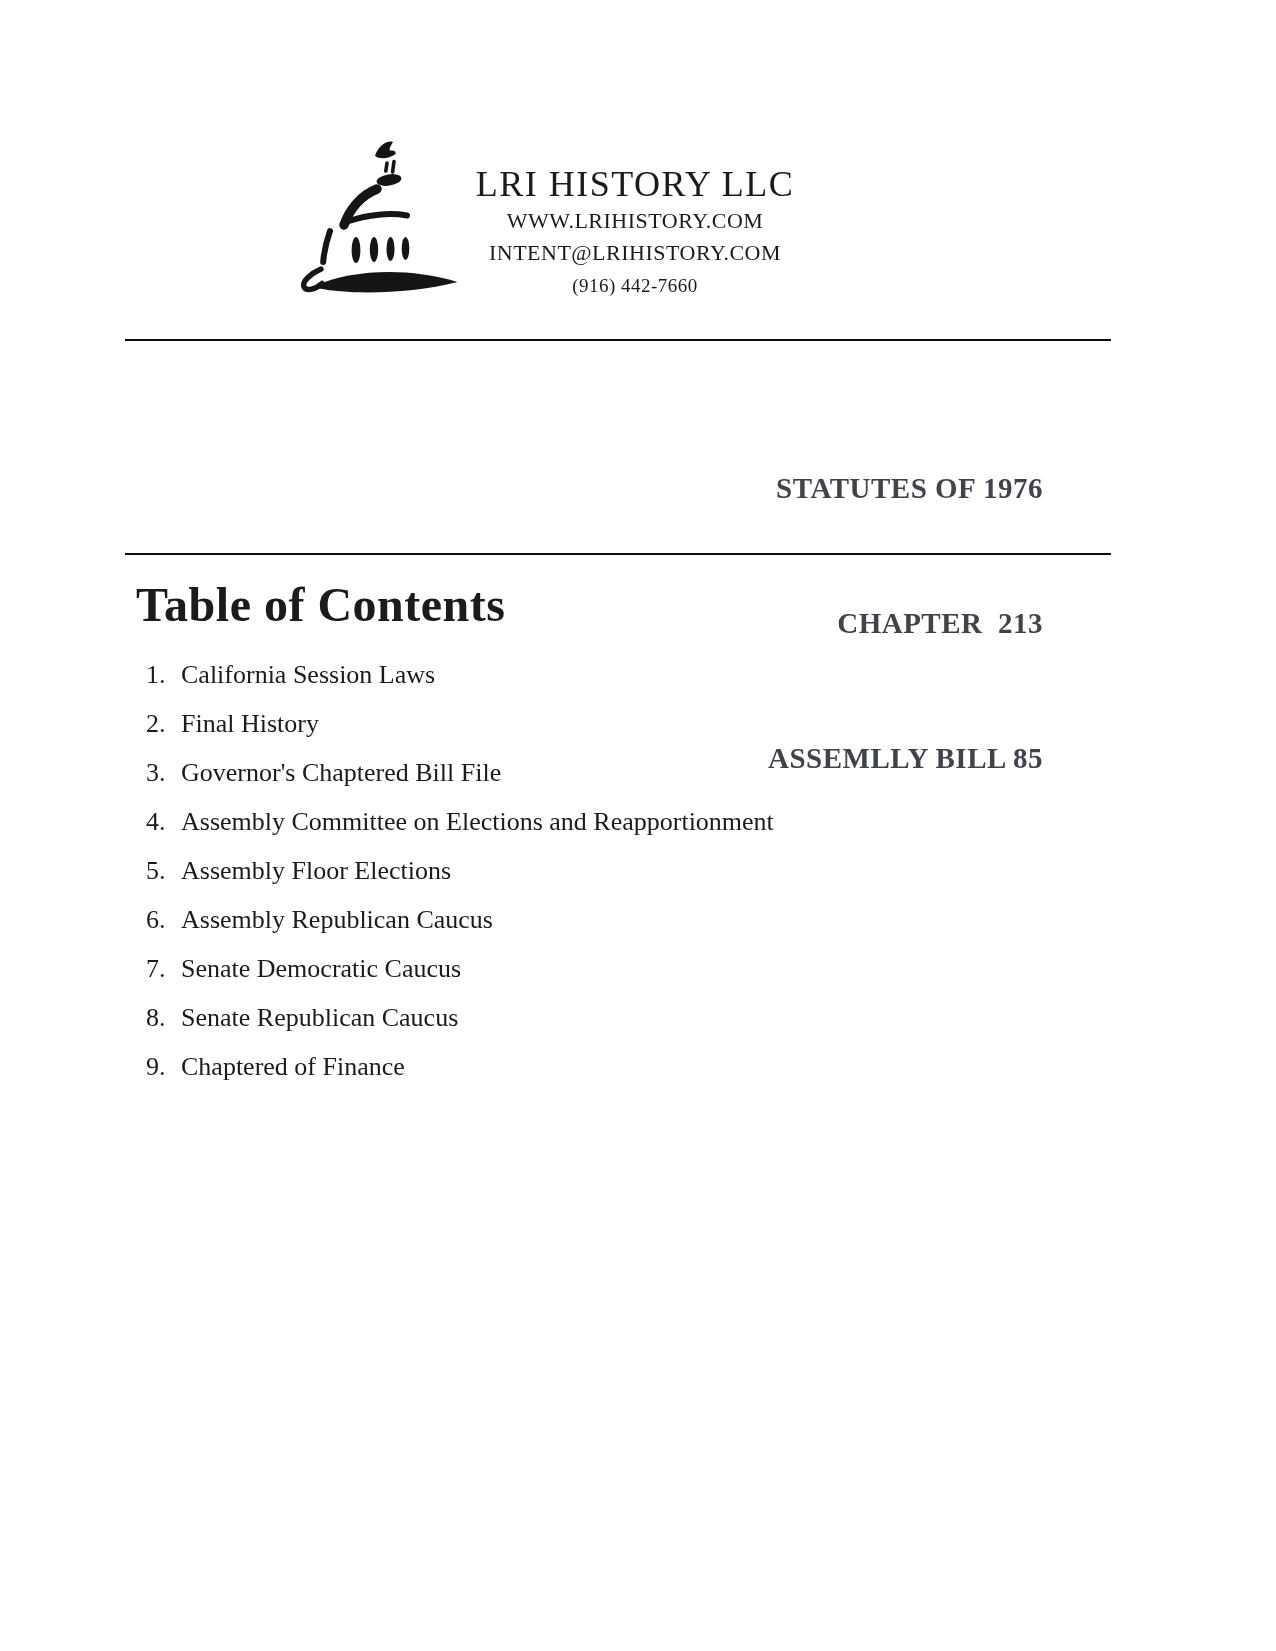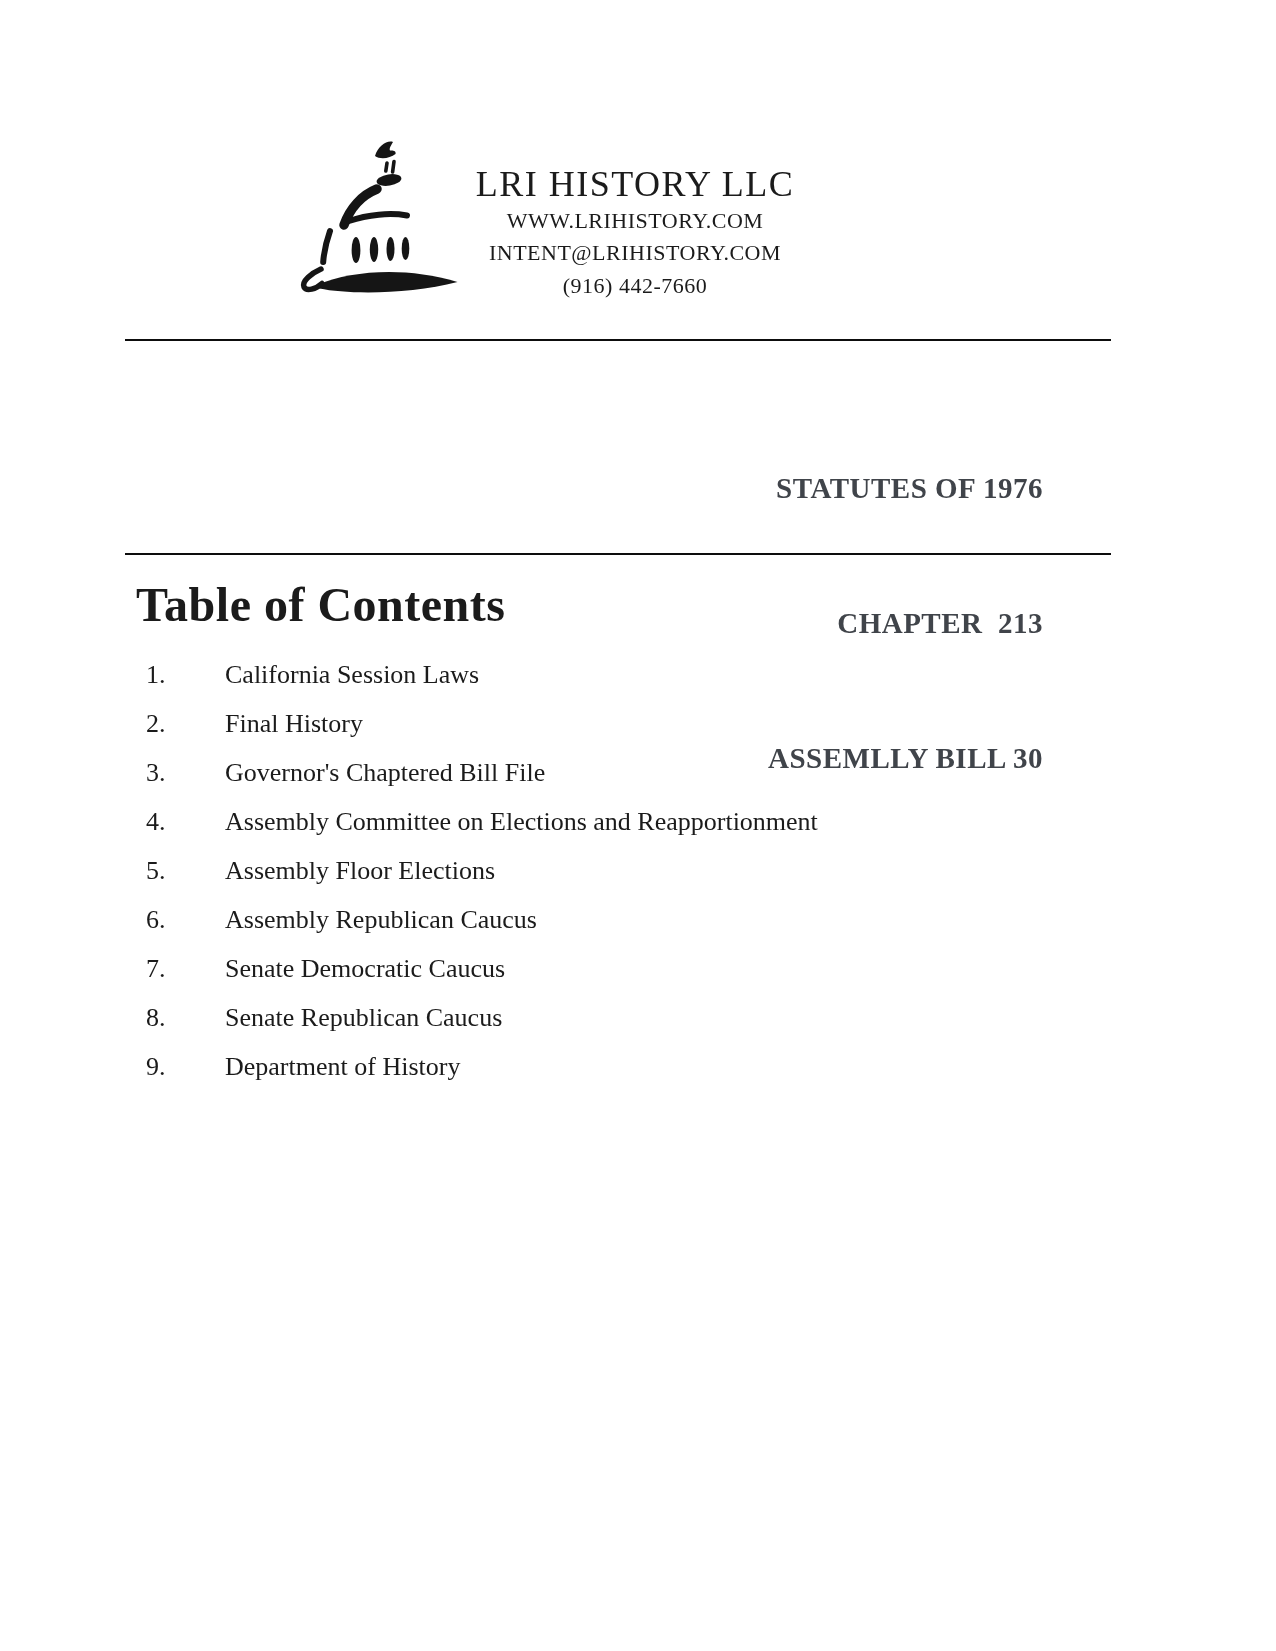--- a/index.html
+++ b/index.html
@@ -47,21 +47,21 @@
     font-weight: 400;
     white-space: nowrap;
   }
   .contact-line {
     font-size: 22px;
     line-height: 32px;
     letter-spacing: 0.5px;
     white-space: nowrap;
   }
   .contact-line.phone {
-    font-size: 22px;
+    font-size: 19px;
     line-height: 33px;
   }
 
   
   .rule {
     position: absolute;
     left: 125px;
     width: 986px;
     height: 0;
     border-top: 2px solid var(--rule);
@@ -107,21 +107,20 @@
   .toc-item {
     display: flex;
     line-height: 30px;
     margin-bottom: 19px;
   }
   .toc-number {
     flex: 0 0 35px;
   }
   .toc-label {
     white-space: nowrap;
-    margin-left: 44px;
   }
 </style>
 </head>
 <body>
 
 <div class="page">
 
   <svg class="logo" viewBox="0 0 172 166" xmlns="http://www.w3.org/2000/svg" aria-hidden="true">
     <g stroke="#151515" fill="none" stroke-linecap="round">
 
@@ -154,21 +153,21 @@
     <div class="contact-line">WWW.LRIHISTORY.COM</div>
     <div class="contact-line">INTENT@LRIHISTORY.COM</div>
     <div class="contact-line phone">(916) 442-7660</div>
   </div>
 
   <div class="rule rule-1"></div>
 
   <div class="case-header">
     <div>STATUTES OF 1976</div>
     <div>CHAPTER  213</div>
-    <div>ASSEMLLY BILL 30</div>
+    <div>ASSEMLLY BILL 85</div>
   </div>
 
   <div class="rule rule-2"></div>
 
   <h1 class="toc-title">Table of Contents</h1>
 
   <ul class="toc-list">
     <li class="toc-item">
       <span class="toc-number">1.</span>
       <span class="toc-label">California Session Laws</span>
@@ -196,17 +195,17 @@
     <li class="toc-item">
       <span class="toc-number">7.</span>
       <span class="toc-label">Senate Democratic Caucus</span>
     </li>
     <li class="toc-item">
       <span class="toc-number">8.</span>
       <span class="toc-label">Senate Republican Caucus</span>
     </li>
     <li class="toc-item">
       <span class="toc-number">9.</span>
-      <span class="toc-label">Department of History</span>
+      <span class="toc-label">Chaptered of Finance</span>
     </li>
   </ul>
 
 </div>
 
 </body></html>

